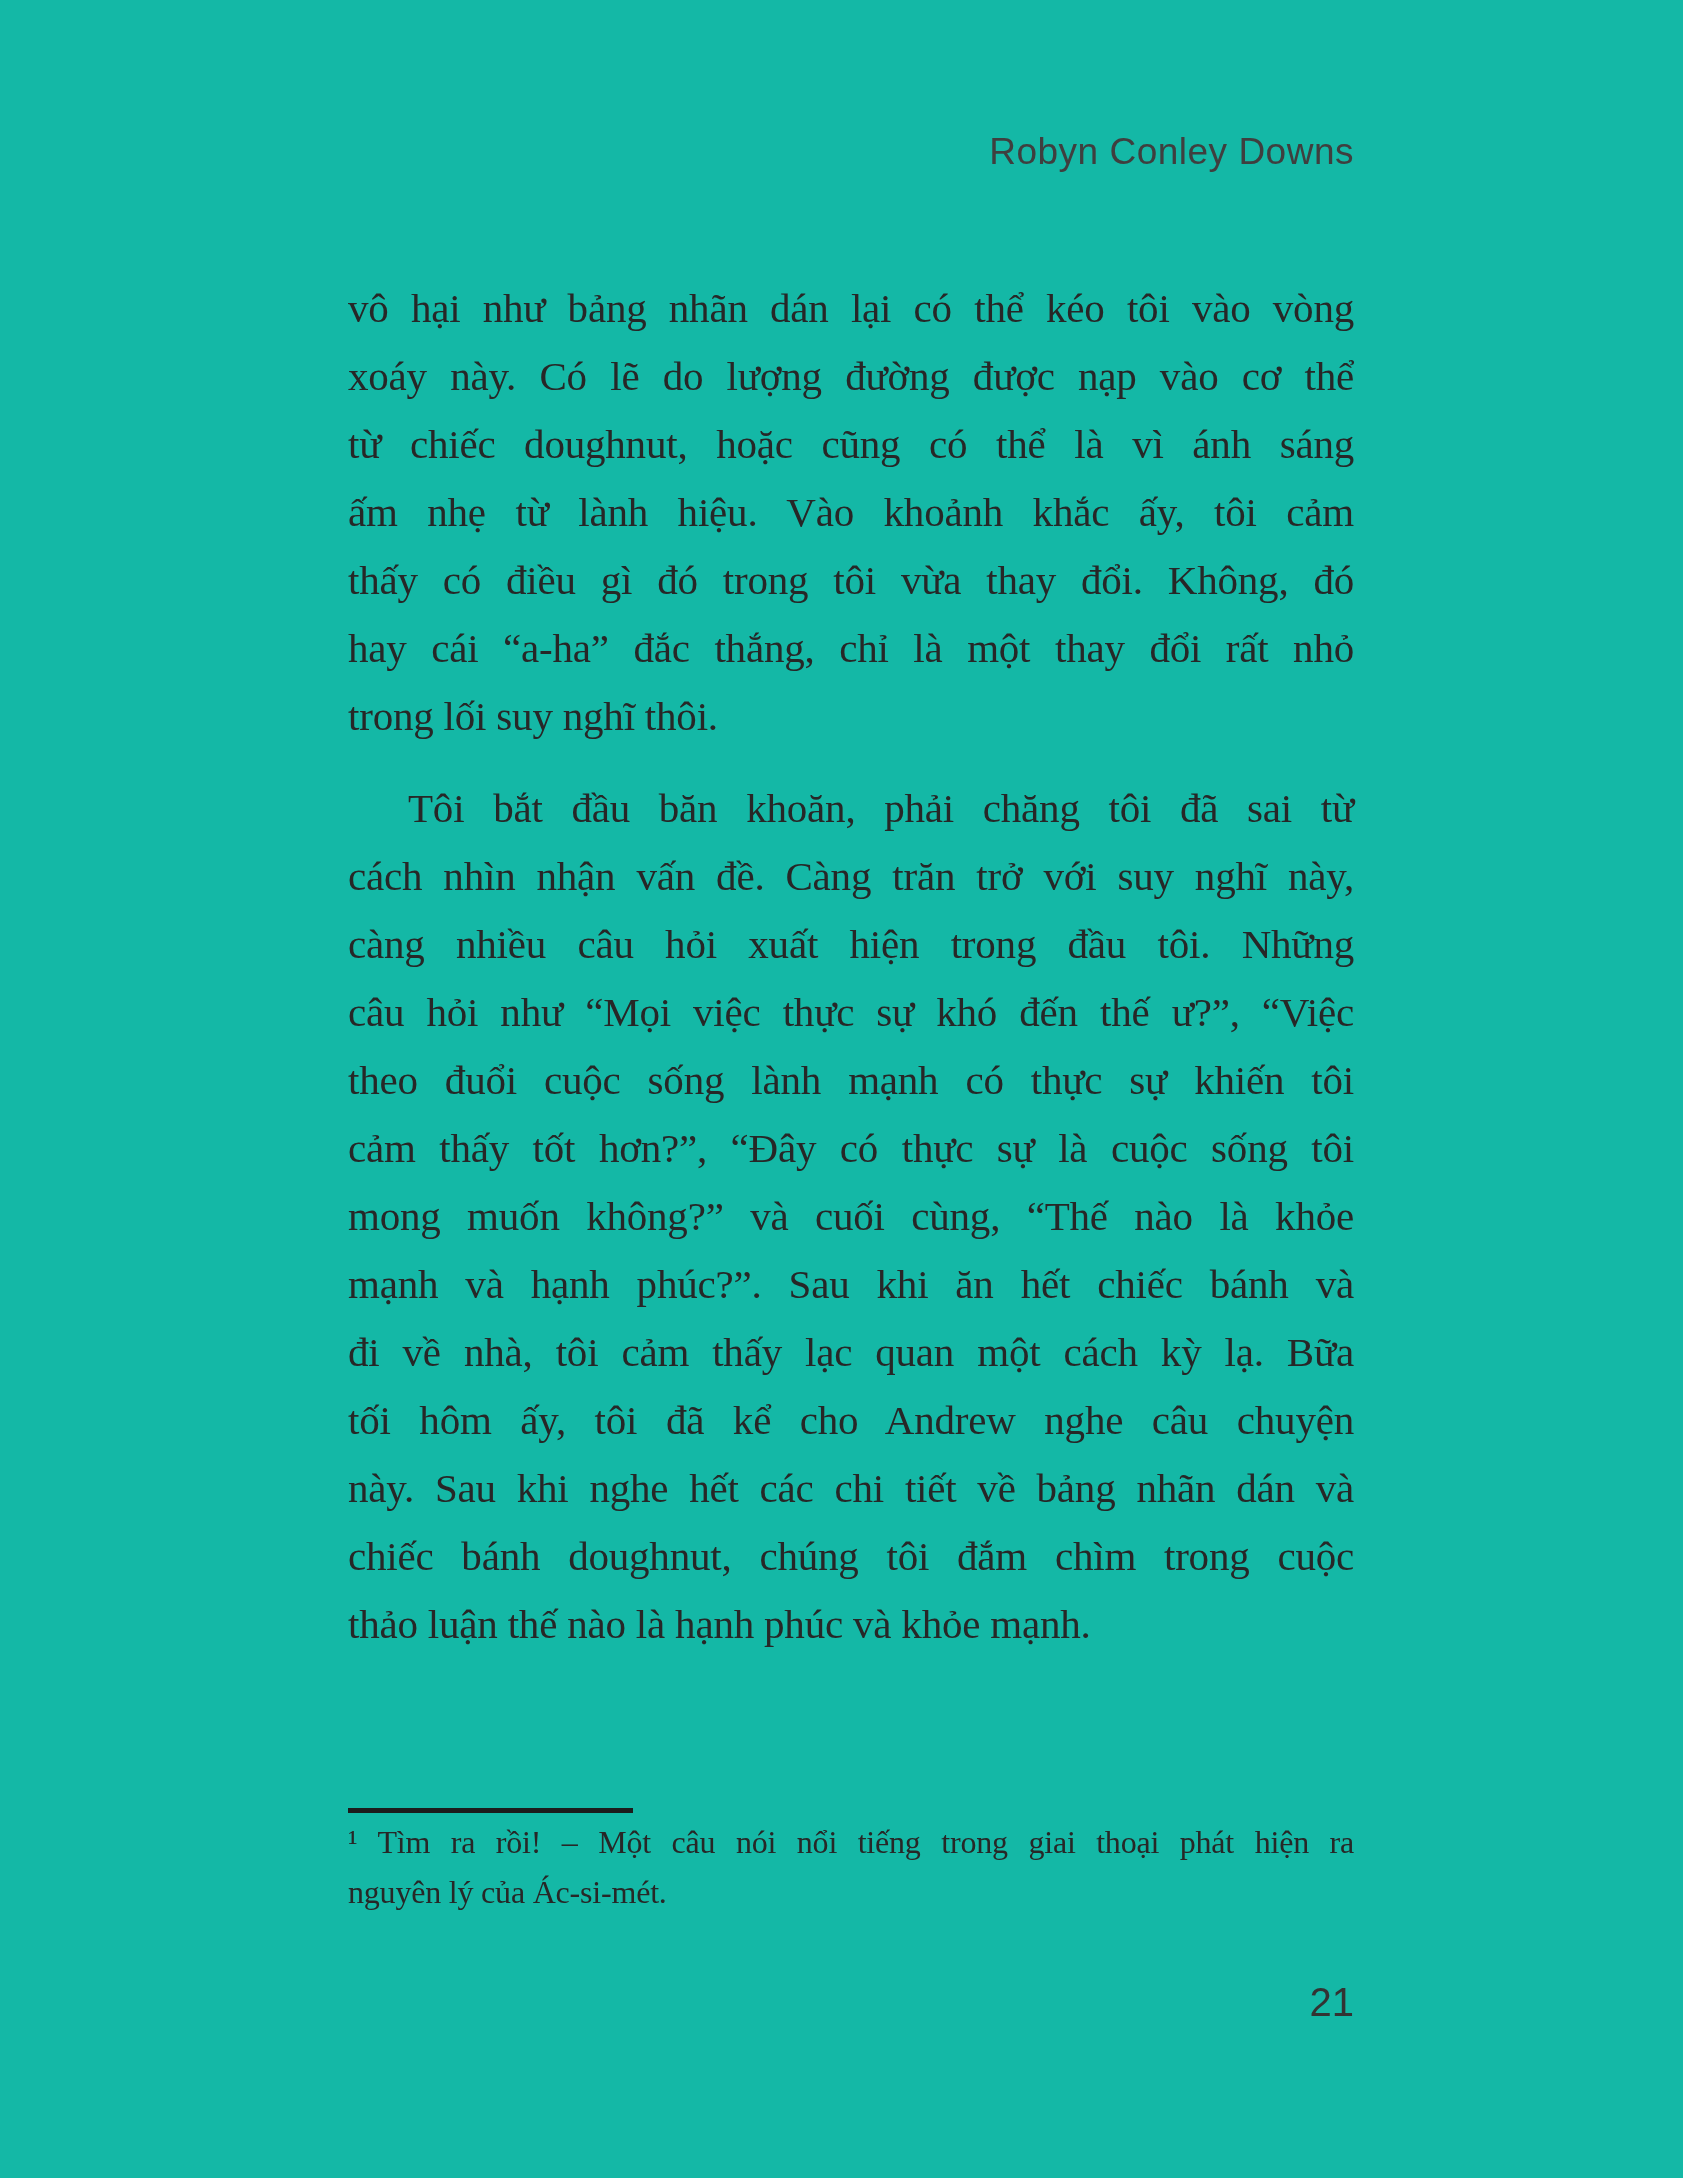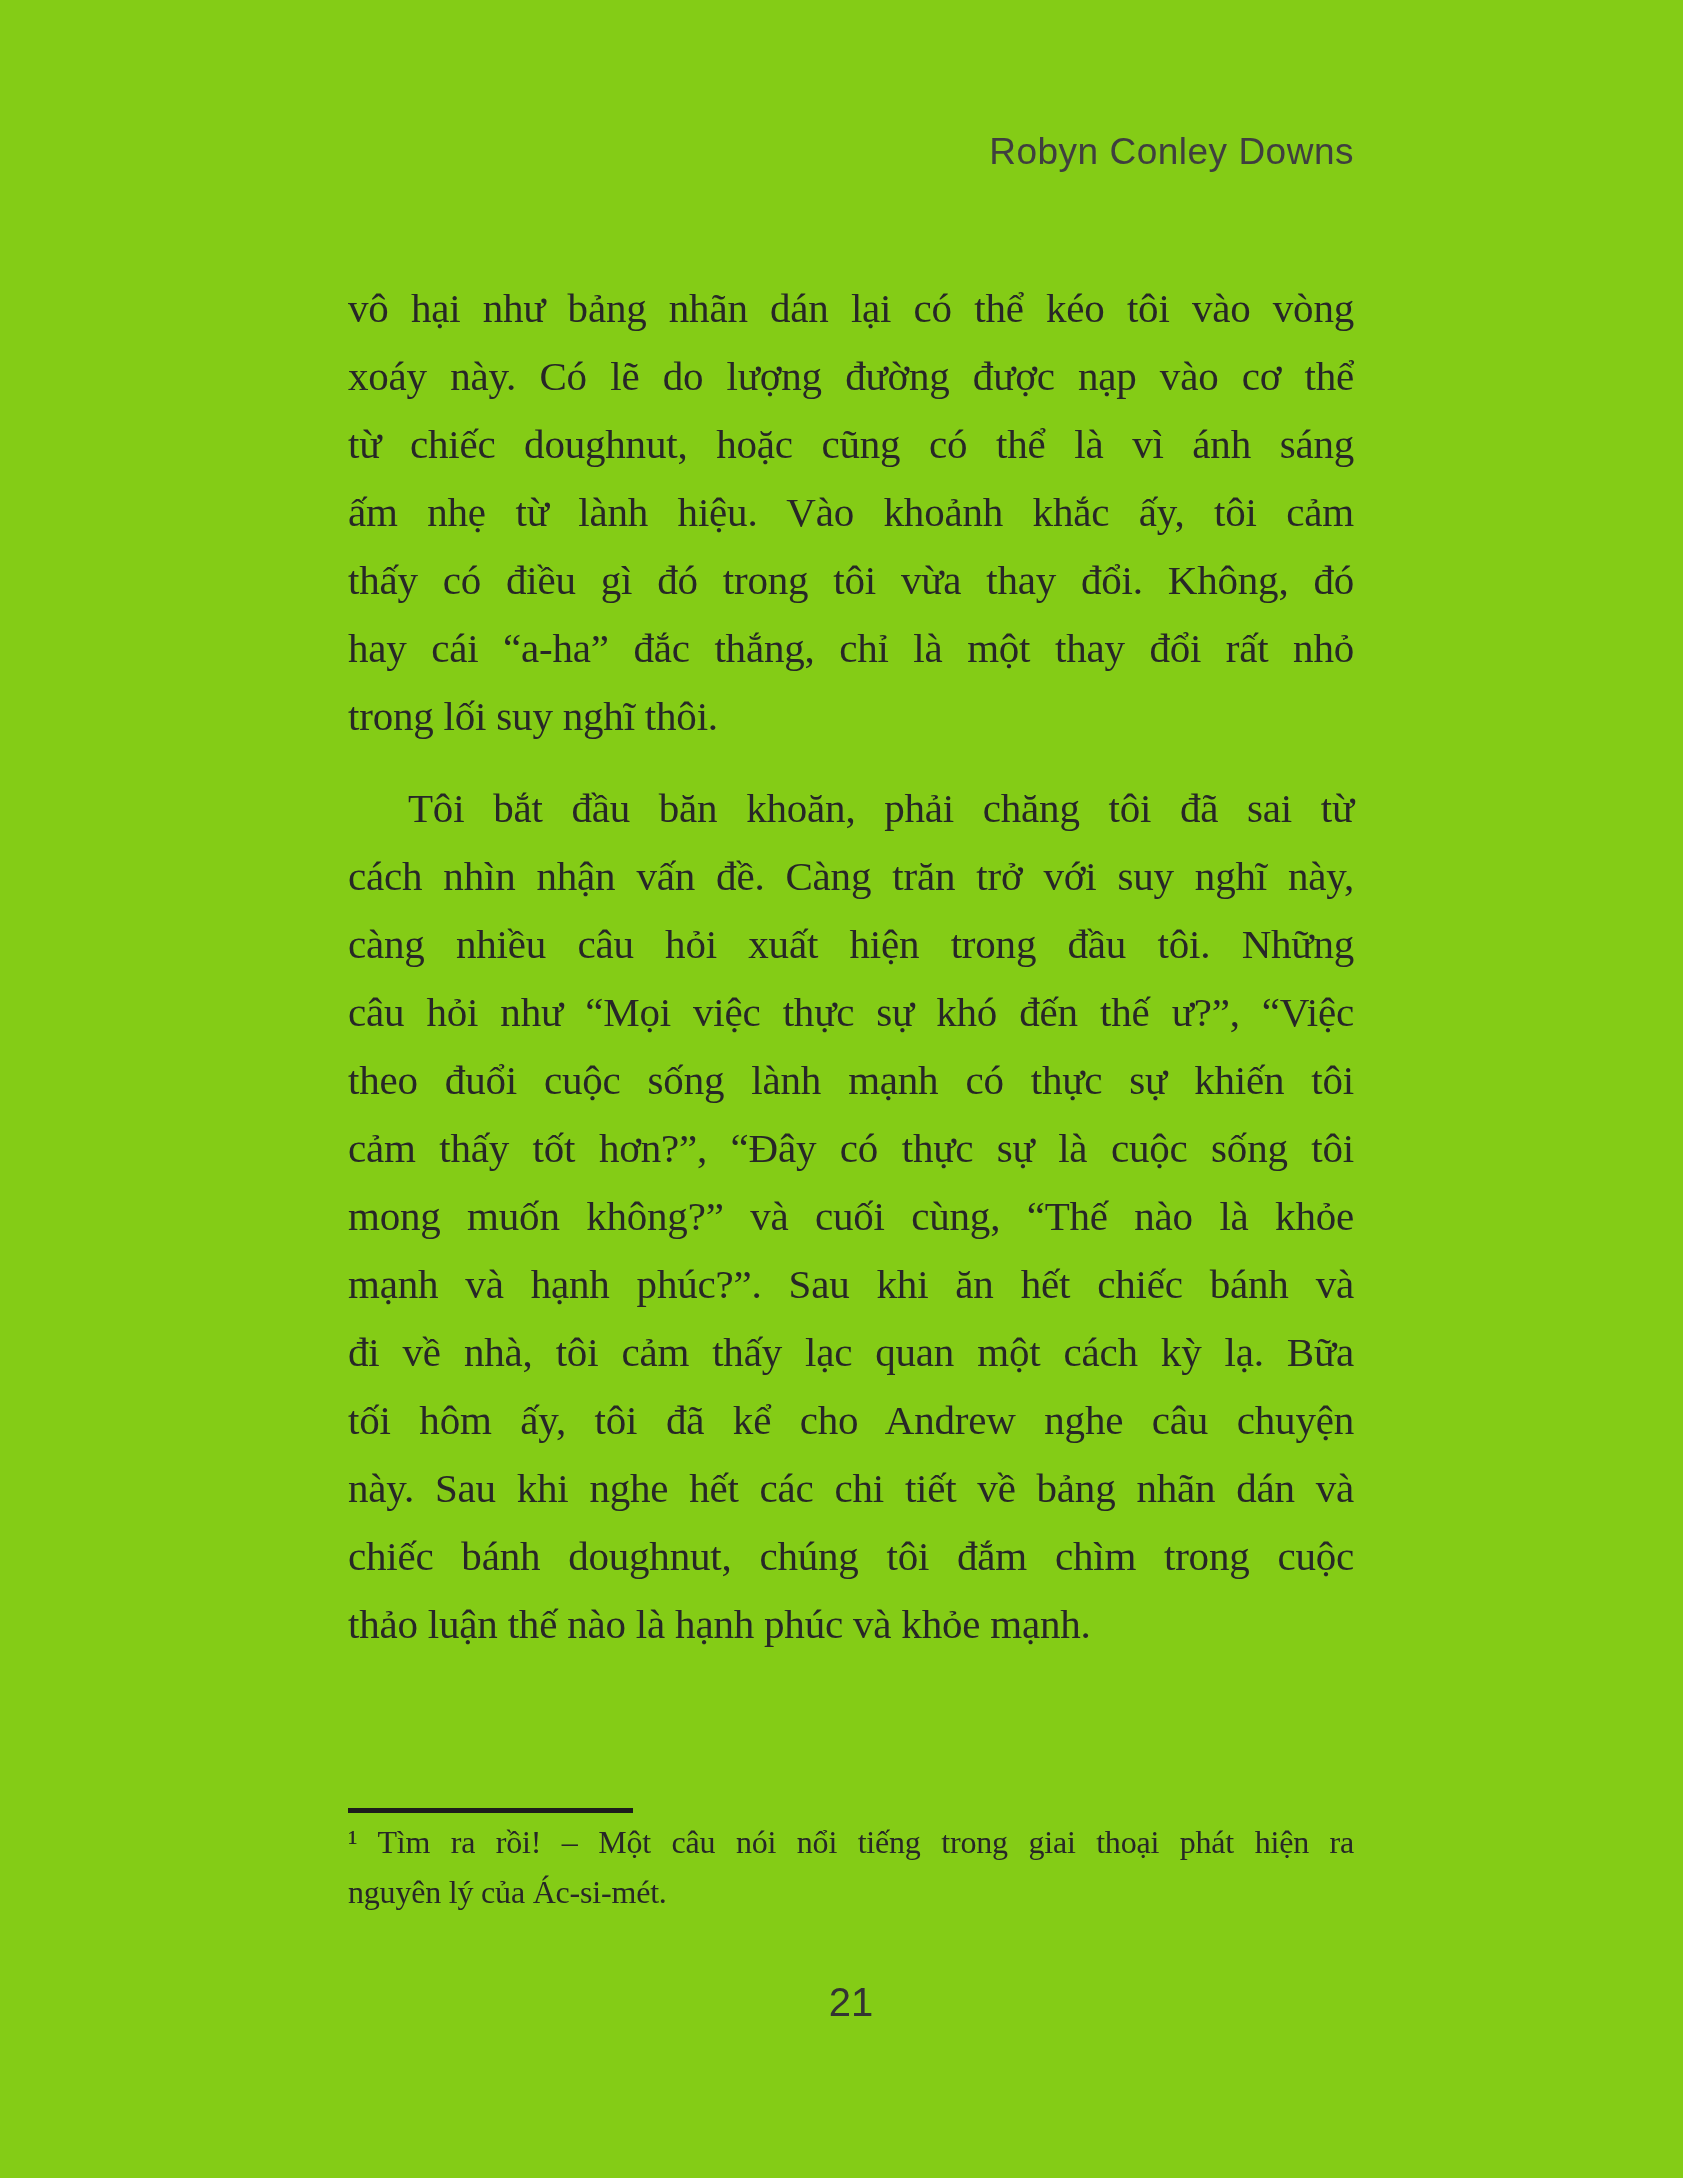--- a/index.html
+++ b/index.html
@@ -64,31 +64,31 @@
     font-size: 32px;
     line-height: 50px;
     letter-spacing: -0.2px;
     color: #272727;
   }
   .page-number {
     position: absolute;
     top: 1980px;
     left: 348px;
     width: 1006px;
-    text-align: center;
+    text-align: right;
     font-family: "Liberation Sans", "DejaVu Sans", sans-serif;
     font-size: 40px;
     line-height: 44px;
     color: #333333;
   }
 </style>
 </head>
 <body>
 
-<div class="page" style="background: #84cc16;">
+<div class="page" style="background: #14b8a6;">
 
   <div class="running-header" style="color: rgb(63, 63, 63);">Robyn Conley Downs</div>
 
   <div class="body-text" style="color: rgb(39, 39, 39);">
       <div class="para">
         <div class="line">vô hại như bảng nhãn dán lại có thể kéo tôi vào vòng</div>
         <div class="line">xoáy này. Có lẽ do lượng đường được nạp vào cơ thể</div>
         <div class="line">từ chiếc doughnut, hoặc cũng có thể là vì ánh sáng</div>
         <div class="line">ấm nhẹ từ lành hiệu. Vào khoảnh khắc ấy, tôi cảm</div>
         <div class="line">thấy có điều gì đó trong tôi vừa thay đổi. Không, đó</div>

